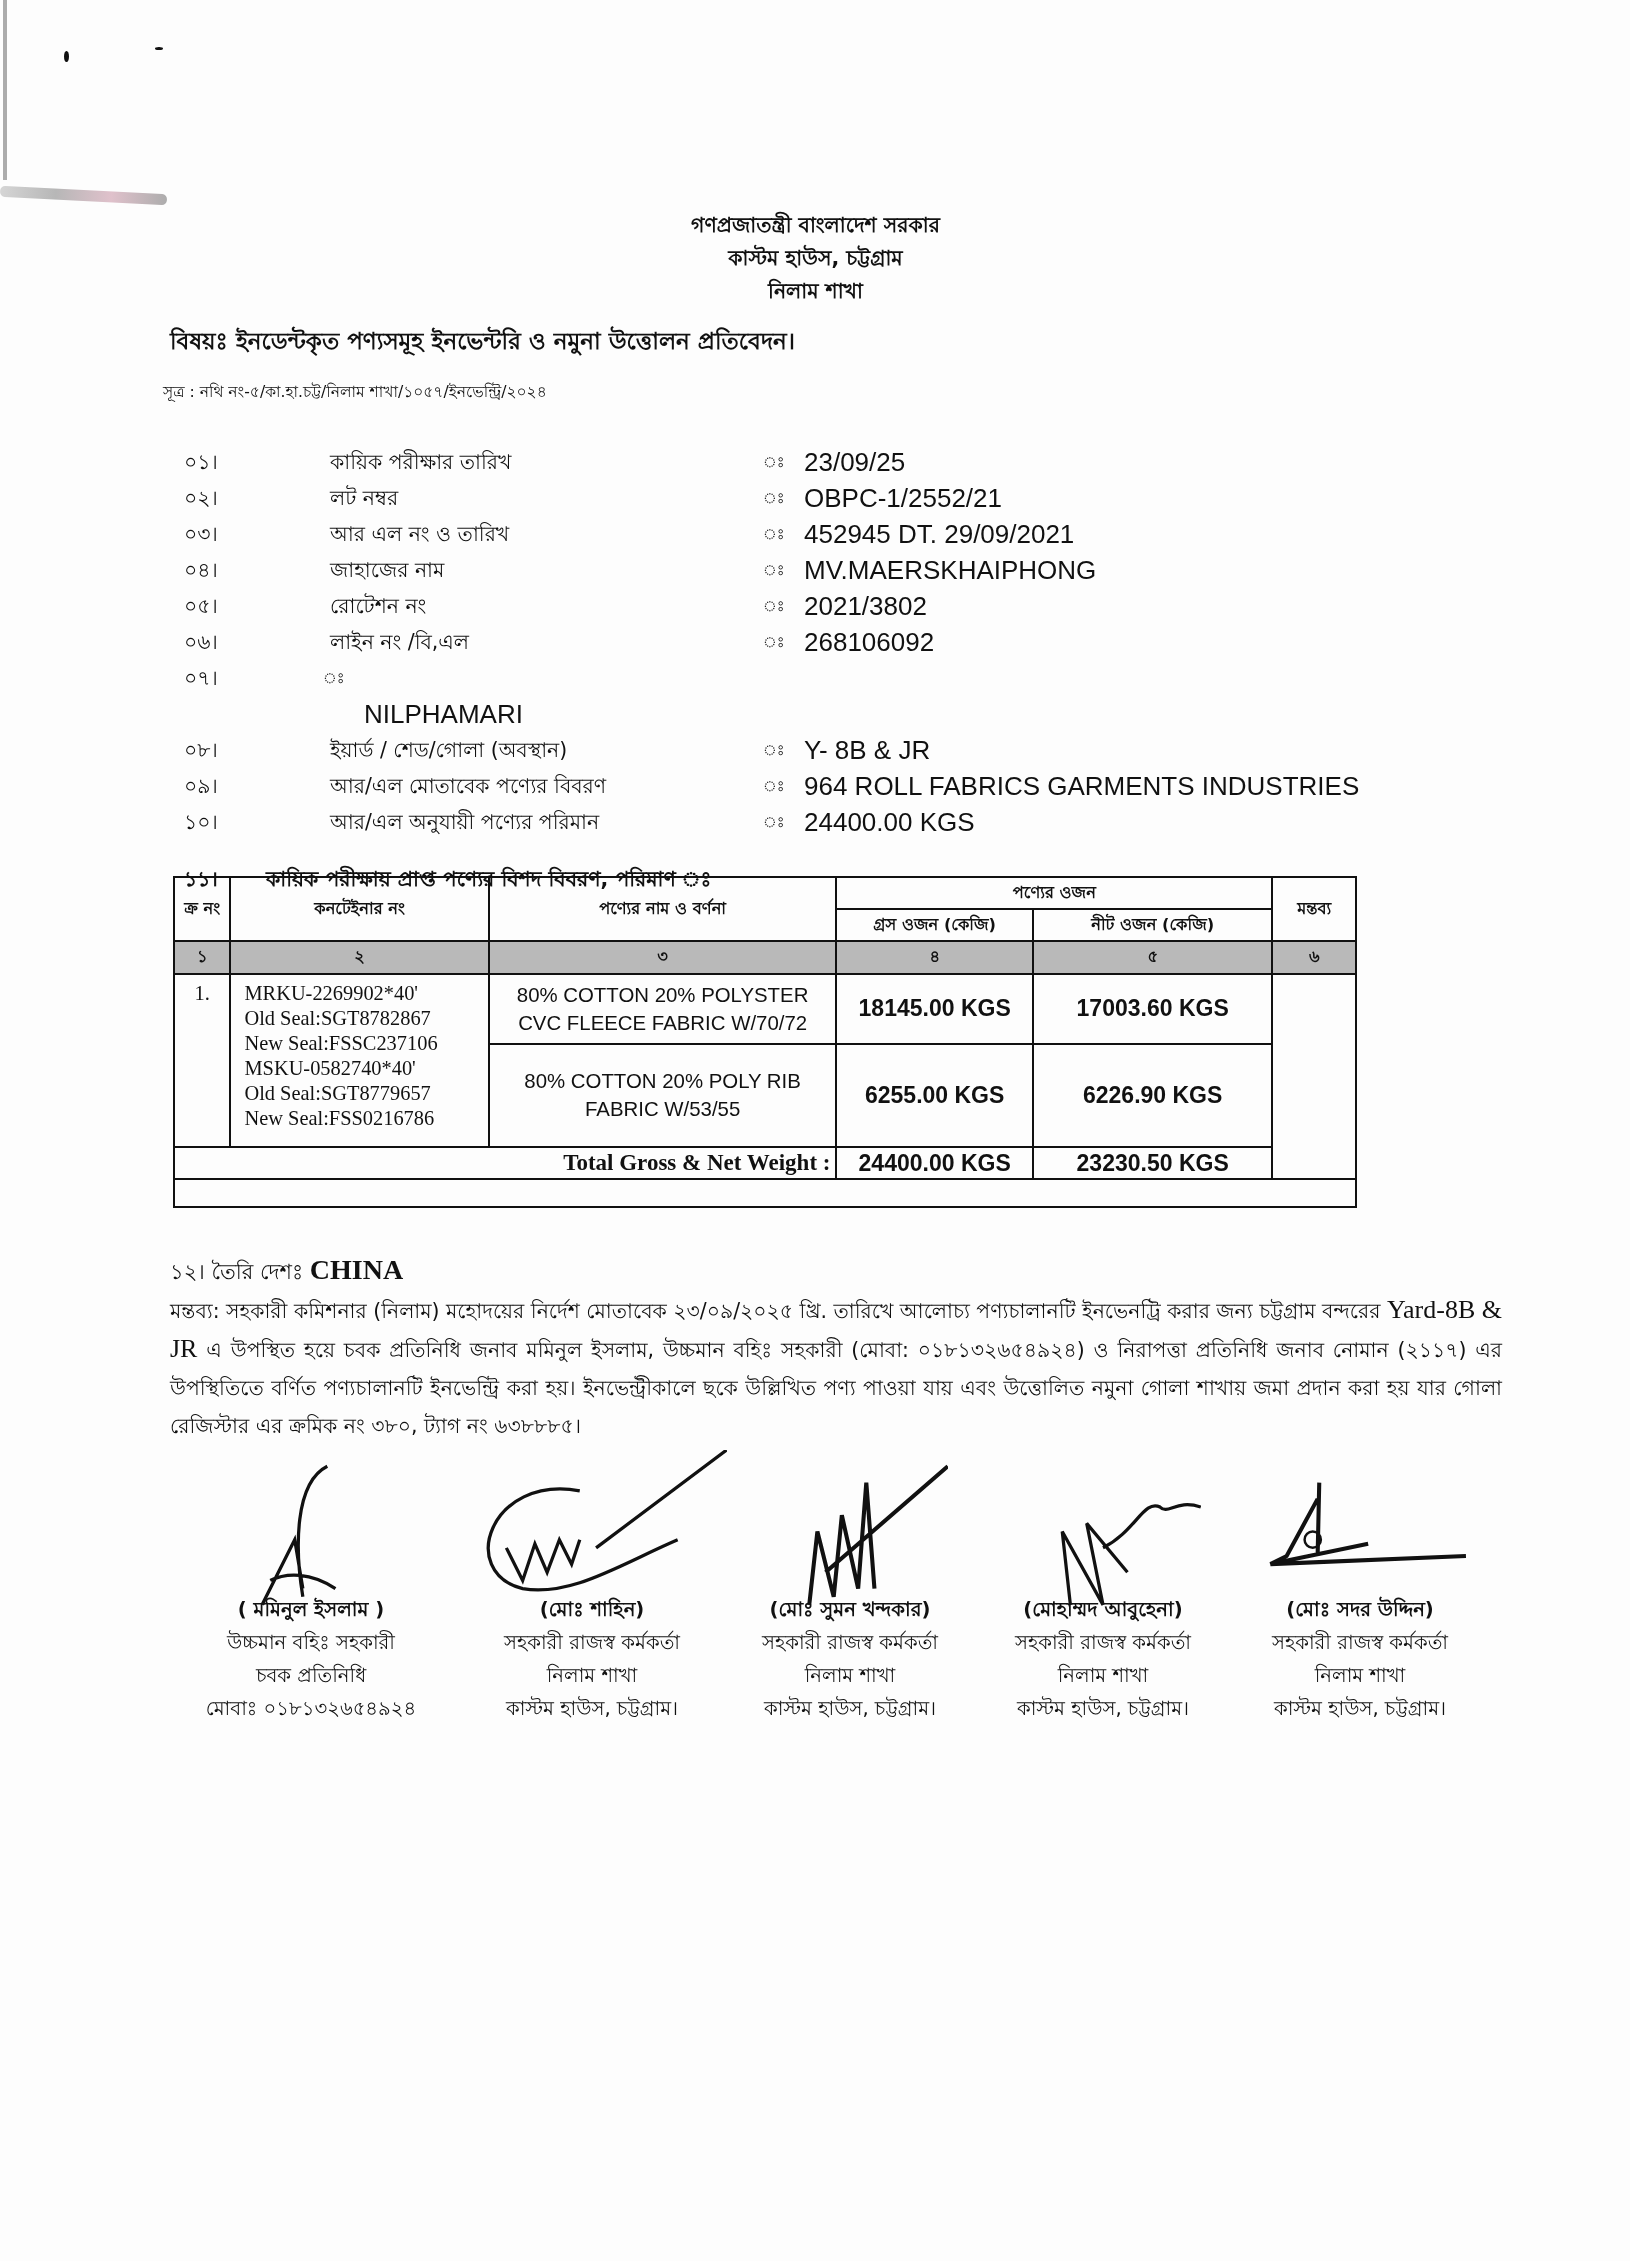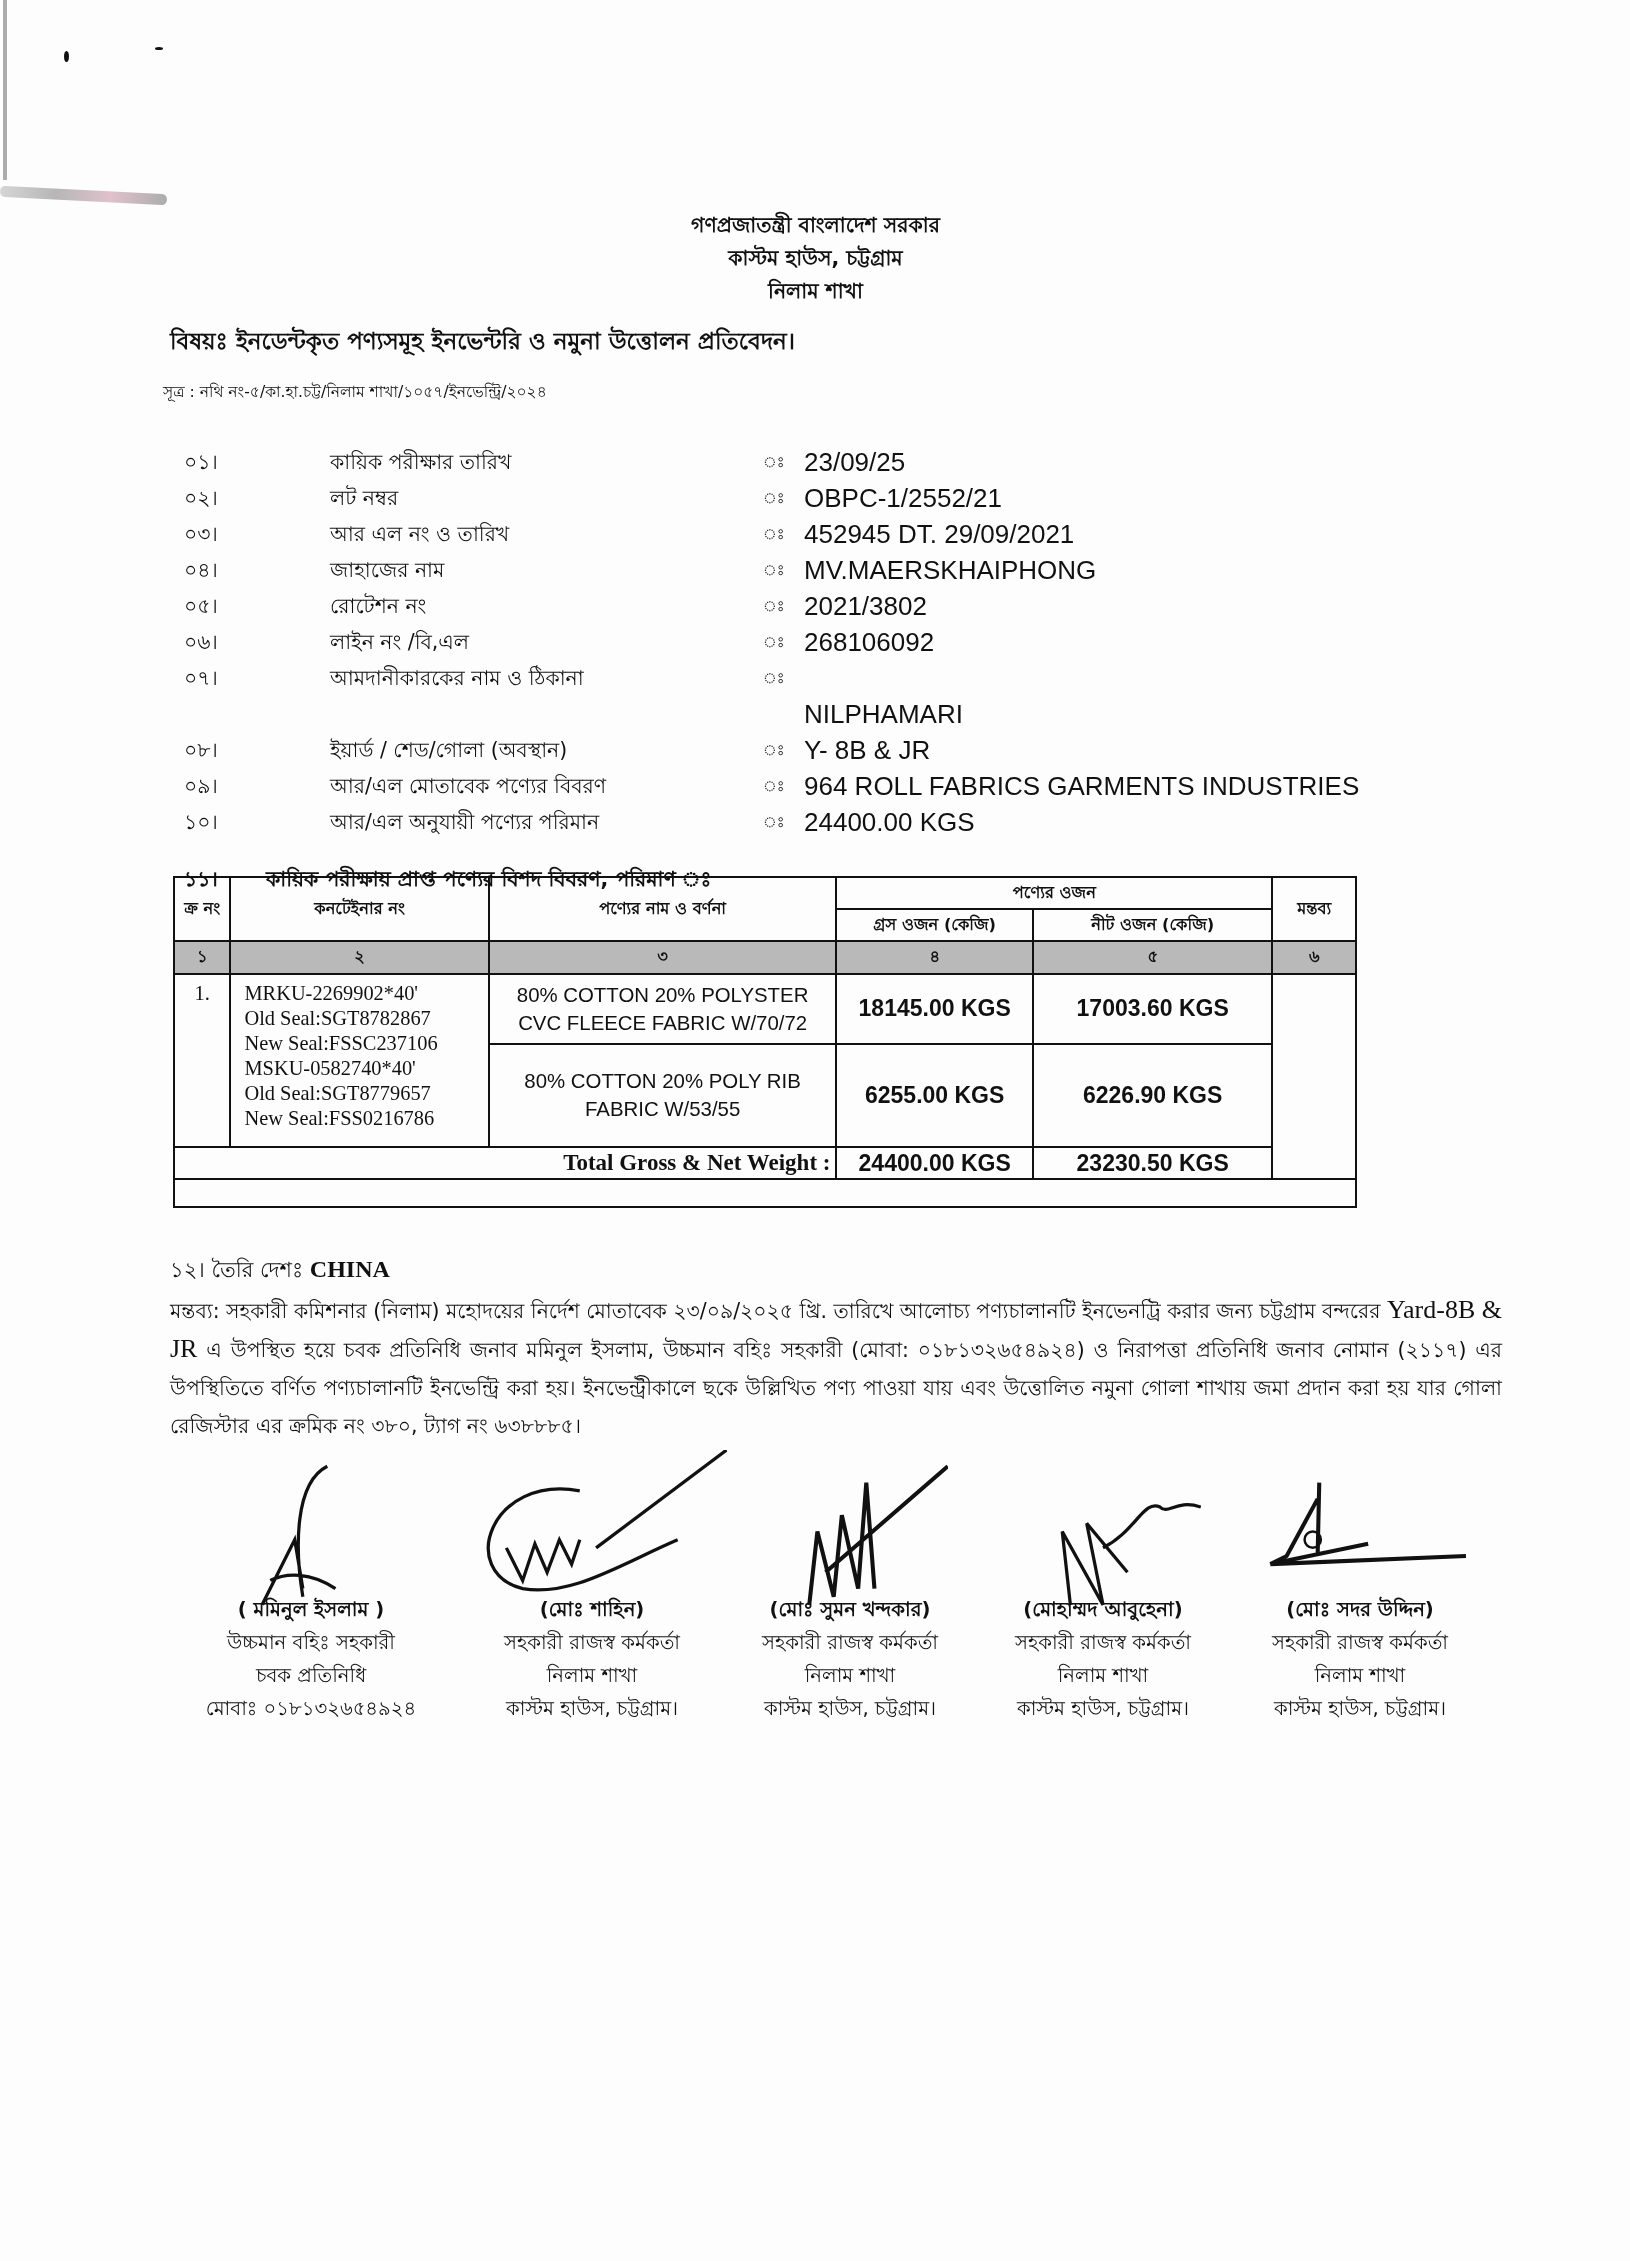--- a/index.html
+++ b/index.html
@@ -23,21 +23,21 @@
   .sec11 span.n { display:inline-block; width:82px; }
   table.grid { position:absolute; top:876px; left:173px; width:1184px; border-collapse:collapse; font-size:16.3px; }
   table.grid td, table.grid th { border:2.5px solid #111; text-align:center; padding:1.6px 4.9px; }
   table.grid th { font-weight:bold; }
   tr.idx td { background:#b9b9b9; font-weight:bold; height:26px; }
   .cont { text-align:left !important; font-family:"Liberation Serif", serif; font-size:20.4px; line-height:25px; vertical-align:top; padding:6.5px 13px !important; }
   .desc { font-family:"Liberation Sans", sans-serif; font-size:20.4px; line-height:28px; }
   .wt { font-family:"Liberation Sans", sans-serif; font-size:23px; font-weight:bold; }
   .total-lbl { text-align:right !important; font-family:"Liberation Serif", serif; font-size:23px; font-weight:bold; }
   .sec12 { position:absolute; top:1254px; left:170px; font-size:21px; }
-  .sec12 b { font-family:"Liberation Serif", serif; font-size:24px;margin-top:17px; }
+  .sec12 b { font-family:"Liberation Serif", serif; font-size:28px;margin-top:17px; }
   .remarks { position:absolute; top:1291px; left:170px; width:1332px; font-size:20.4px; line-height:38px; text-align:justify; }
   .remarks .en { font-family:"Liberation Serif", serif; font-size:26px; }
   .sig { position:absolute; top:1593px; text-align:center; font-size:19.6px; line-height:33px; }
   .sig .name { font-weight:bold; }
   .sig svg { position:absolute; left:50%; top:-143px; transform:translateX(-50%); }
 </style>
 </head>
 <body>
 
 <div class="edge-left"></div>
@@ -86,21 +86,20 @@
       <span class="val">2021/3802</span>
     </div>
   <div class="item">
       <span class="num">০৬।</span>
       <span class="lbl">লাইন নং /বি,এল</span>
       <span class="sep">ঃ</span>
       <span class="val">268106092</span>
     </div>
   <div class="item">
       <span class="num">০৭।</span>
-      <span class="lbl">আমদানীকারকের নাম ও ঠিকানা</span>
       <span class="sep">ঃ</span>
       <span class="val"><br><span>NILPHAMARI</span></span>
     </div>
   <div class="item">
       <span class="num">০৮।</span>
       <span class="lbl">ইয়ার্ড / শেড/গোলা (অবস্থান)</span>
       <span class="sep">ঃ</span>
       <span class="val">Y- 8B &amp; JR</span>
     </div>
   <div class="item">

